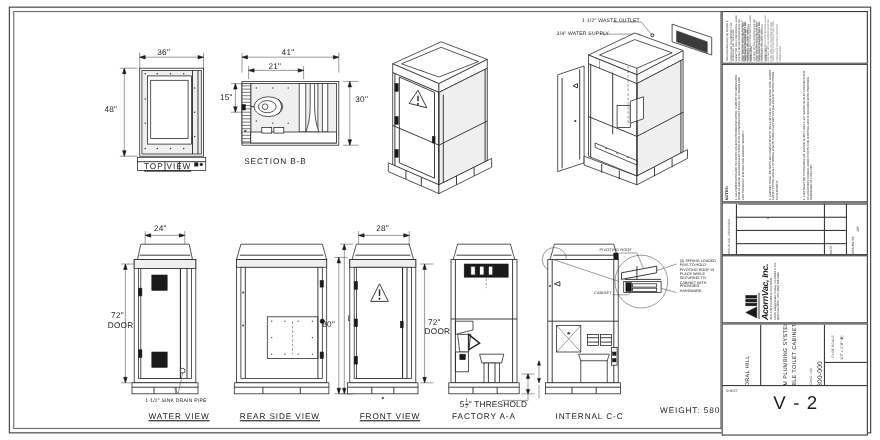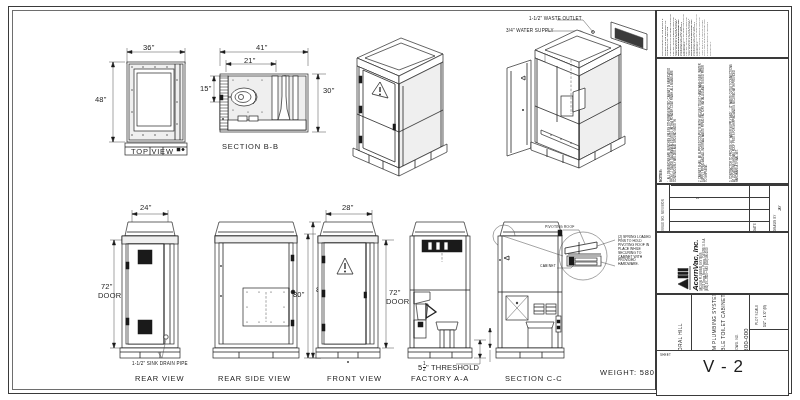--- a/index.html
+++ b/index.html
@@ -12,21 +12,21 @@
        border:1px solid #3a3a3a;box-sizing:border-box;}
   .frame-inner{position:absolute;left:12px;top:10px;width:776px;height:380px;
        border:1px solid #6e6e6e;box-sizing:border-box;}
 
   
   .t{position:absolute;white-space:nowrap;font-family:"Liberation Sans", sans-serif;
      color:#1c1c1c;letter-spacing:.2px;}
   .dim{font-size:7.5px;}
   .tiny{font-size:4.6px;line-height:5.4px;}
   .nano{font-size:3.4px;line-height:3.9px;}
-  .vlabel{font-size:7.5px;letter-spacing:.8px;}
+  .vlabel{font-size:7.5px;text-decoration:underline;letter-spacing:.8px;}
   .slabel{font-size:7.5px;letter-spacing:.8px;text-align:right;}
 
   
   svg{position:absolute;overflow:visible;}
   .ln{stroke:#232323;fill:none;stroke-width:.8;}
   .ln2{stroke:#232323;fill:none;stroke-width:1.3;}
   .lnt{stroke:#4a4a4a;fill:none;stroke-width:.5;}
   .dash{stroke:#4a4a4a;fill:none;stroke-width:.5;stroke-dasharray:2.5 1.6;}
   .fillg{fill:#efefef;stroke:#232323;stroke-width:.7;}
   .fillw{fill:#ffffff;stroke:#232323;stroke-width:.7;}
@@ -327,21 +327,21 @@
     <line class="ln" x1="40" y1="152" x2="40" y2="158"></line>
     <line class="ln" x1="60" y1="152" x2="60" y2="158"></line>
 
     <line class="lnt" x1="66" y1="139" x2="62" y2="158"></line>
     <line class="lnt" x1="62" y1="158" x2="58" y2="152"></line>
   </svg>
   <div class="t dim" style="left:140px;top:203px;">24"</div>
   <div class="t dim" style="left:101px;top:282px;">72"</div>
   <div class="t dim" style="left:98px;top:291px;">DOOR</div>
   <div class="t tiny" style="left:132px;top:361px;">1-1/2" SINK DRAIN PIPE</div>
-  <div class="t vlabel" style="left:135px;top:374px;">REAR VIEW</div>
+  <div class="t vlabel" style="left:135px;top:374px;">WATER VIEW</div>
 
   <svg style="left:205px;top:200px;width:120px;height:165px;">
 
     <path class="fillw" d="M14 22 L88 22 L92 36 L10 36 Z"></path>
     <line class="ln" x1="13" y1="32" x2="89" y2="32"></line>
 
     <rect class="fillw" x="10" y="36" width="82" height="112"></rect>
     <rect class="fillg" x="10" y="36" width="82" height="7"></rect>
     <rect class="fillw" x="14" y="43" width="74" height="101"></rect>
 
@@ -524,21 +524,21 @@
     <rect class="fillw" x="14" y="148" width="68" height="10"></rect>
     <line class="ln" x1="14" y1="152" x2="82" y2="152"></line>
     <line class="ln" x1="38" y1="152" x2="38" y2="158"></line>
     <line class="ln" x1="60" y1="152" x2="60" y2="158"></line>
 
     <line class="lnt" x1="8" y1="128" x2="8" y2="148"></line>
     <path class="fillk" d="M8 128 l-1.4 4 h2.8 z"></path>
     <path class="fillk" d="M8 148 l-1.4 -4 h2.8 z"></path>
     <line class="lnt" x1="8" y1="150" x2="8" y2="162"></line>
   </svg>
-  <div class="t slabel" style="left:505px;top:374px;">SECTION C-C</div>
+  <div class="t slabel" style="left:505px;top:374px;">INTERNAL C-C</div>
 
   <svg style="left:535px;top:222px;width:125px;height:70px;">
 
     <line class="lnt" x1="-32" y1="14" x2="28" y2="34"></line>
 
     <circle class="lnt" cx="48" cy="34" r="24"></circle>
 
     <path class="ln" d="M30 26 L62 20 L62 26 L30 32 Z" fill="#fff"></path>
     <rect class="fillw" x="32" y="34" width="34" height="10"></rect>
     <rect class="fillk" x="34" y="35" width="5" height="8"></rect>

